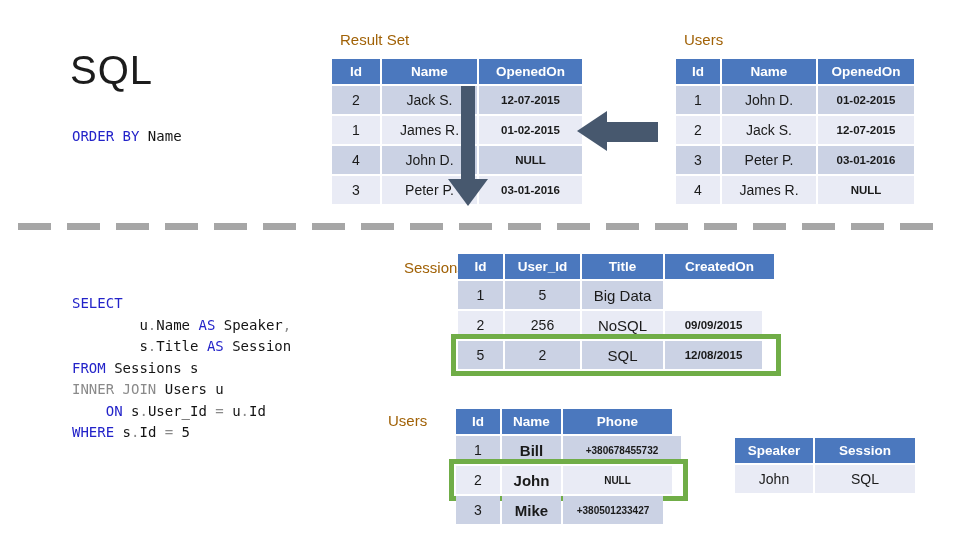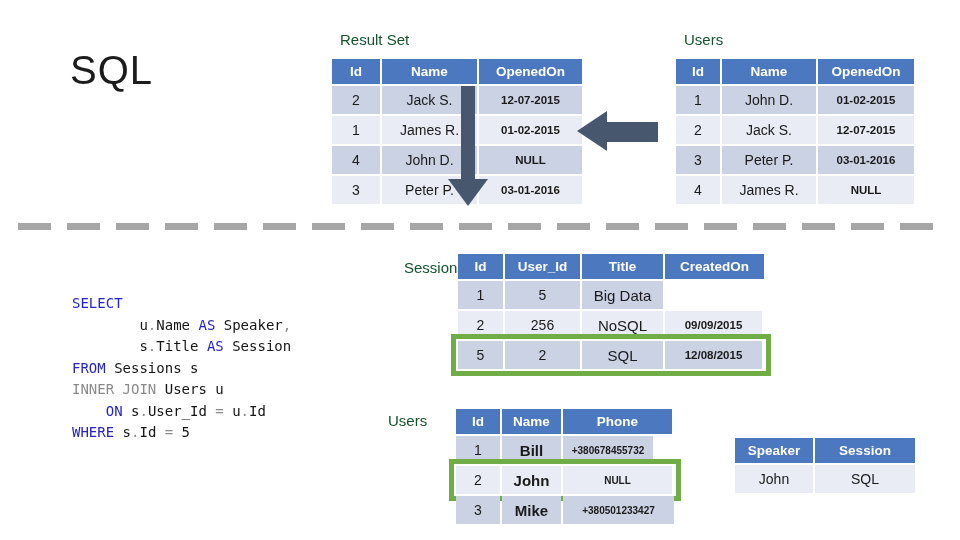--- a/index.html
+++ b/index.html
@@ -9,21 +9,21 @@
   .slide-title{position:absolute;left:70px;top:48px;margin:0;
     font-size:40px;font-weight:400;letter-spacing:1px;color:#1c1c1c;
     font-family:"Liberation Sans",sans-serif;}
 
   .code{position:absolute;margin:0;font-family:"DejaVu Sans Mono","Liberation Mono",monospace;
     font-size:14px;line-height:21.5px;color:#111;white-space:pre;}
   .code .kw{color:var(--keyword-blue);}
   .code .op{color:var(--operator-gray);}
   .code .plain{color:#141414;}
 
-  .tbl-label{position:absolute;font-size:15px;color:#14532d;}
+  .tbl-label{position:absolute;font-size:15px;color:#a16207;}
 
   .table{position:absolute;display:flex;flex-direction:column;gap:2px;}
   .trow{display:flex;gap:2px;}
   .tcell{display:flex;align-items:center;justify-content:center;
     color:#1a1a1a;box-sizing:border-box;height:28px;}
   .thead .tcell{height:25px;background:var(--header-bg);color:#ffffff;
     font-weight:bold;font-size:13.5px;}
   .trow.dark  .tcell{background:var(--row-dark);}
   .trow.light .tcell{background:var(--row-light);}
   .trow.hl{outline:5px solid var(--highlight-green);outline-offset:2px;}
@@ -48,21 +48,21 @@
   .left-arrow .head{position:absolute;left:0;top:0;width:0;height:0;
     border-top:20.5px solid transparent;border-bottom:20.5px solid transparent;
     border-right:30px solid var(--arrow);}
   .left-arrow .shaft{position:absolute;left:30px;top:10.5px;width:51px;height:20px;background:var(--arrow);}
 </style>
 </head>
 <body>
 
 <h1 class="slide-title">SQL</h1>
 
-<pre class="code" style="left:72px;top:126px"></pre>
+<pre class="code" style="left:72px;top:126px"><div class="code-line"><span class="kw">ORDER BY</span><span class="plain"> Name</span></div></pre>
 
 <div class="tbl-label" style="left:340px;top:31px">Result Set</div>
 <div class="table" style="left:332px;top:59px">
     <div class="trow thead">
       <div class="tcell" style="width: 48px;">Id</div>
       <div class="tcell" style="width: 95px;">Name</div>
       <div class="tcell" style="width: 103px;">OpenedOn</div>
     </div>
     <div class="trow dark">
       <div class="tcell id" style="width: 48px;">2</div>
@@ -128,21 +128,21 @@
 <div class="divider"></div>
 
 <pre class="code" style="left:72px;top:293px"><div class="code-line"><span class="kw">SELECT</span></div><div class="code-line"><span class="plain">        u</span><span class="op">.</span><span class="plain">Name </span><span class="kw">AS</span><span class="plain"> Speaker</span><span class="op">,</span></div><div class="code-line"><span class="plain">        s</span><span class="op">.</span><span class="plain">Title </span><span class="kw">AS</span><span class="plain"> Session</span></div><div class="code-line"><span class="kw">FROM</span><span class="plain"> Sessions s</span></div><div class="code-line"><span class="op">INNER JOIN</span><span class="plain"> Users u</span></div><div class="code-line"><span class="plain">    </span><span class="kw">ON</span><span class="plain"> s</span><span class="op">.</span><span class="plain">User_Id </span><span class="op">=</span><span class="plain"> u</span><span class="op">.</span><span class="plain">Id</span></div><div class="code-line"><span class="kw">WHERE</span><span class="plain"> s</span><span class="op">.</span><span class="plain">Id </span><span class="op">=</span><span class="plain"> 5</span></div></pre>
 
 <div class="tbl-label" style="left:404px;top:259px">Sessions</div>
 <div class="table" style="left:458px;top:254px">
     <div class="trow thead">
       <div class="tcell" style="width: 45px;">Id</div>
       <div class="tcell" style="width: 75px;">User_Id</div>
       <div class="tcell" style="width: 81px;">Title</div>
-      <div class="tcell" style="width: 99px;">CreatedOn</div>
+      <div class="tcell" style="width: 109px;">CreatedOn</div>
     </div>
     <div class="trow dark">
       <div class="tcell id" style="width: 45px;">1</div>
       <div class="tcell id" style="width: 75px;">5</div>
       <div class="tcell title" style="width: 81px;">Big Data</div>
     </div>
     <div class="trow light">
       <div class="tcell id" style="width: 45px;">2</div>
       <div class="tcell id" style="width: 75px;">256</div>
       <div class="tcell title" style="width: 81px;">NoSQL</div>
@@ -159,31 +159,31 @@
 <div class="tbl-label" style="left:388px;top:412px">Users</div>
 <div class="table" style="left:456px;top:409px">
     <div class="trow thead">
       <div class="tcell" style="width: 44px;">Id</div>
       <div class="tcell" style="width: 59px;">Name</div>
       <div class="tcell" style="width: 109px;">Phone</div>
     </div>
     <div class="trow dark">
       <div class="tcell id" style="width: 44px;">1</div>
       <div class="tcell bname" style="width: 59px;">Bill</div>
-      <div class="tcell phone" style="width: 90px;">+380678455732</div>
+      <div class="tcell phone" style="width: 118px;">+380678455732</div>
     </div>
     <div class="trow light hl">
       <div class="tcell id" style="width: 44px;">2</div>
       <div class="tcell bname" style="width: 59px;">John</div>
       <div class="tcell phone" style="width: 109px;">NULL</div>
     </div>
     <div class="trow dark">
       <div class="tcell id" style="width: 44px;">3</div>
       <div class="tcell bname" style="width: 59px;">Mike</div>
-      <div class="tcell phone" style="width: 111px;">+380501233427</div>
+      <div class="tcell phone" style="width: 100px;">+380501233427</div>
     </div>
   </div>
 
 <div class="table" style="left:735px;top:438px">
     <div class="trow thead">
       <div class="tcell" style="width: 78px;">Speaker</div>
       <div class="tcell" style="width: 100px;">Session</div>
     </div>
     <div class="trow light">
       <div class="tcell name" style="width: 78px;">John</div>

